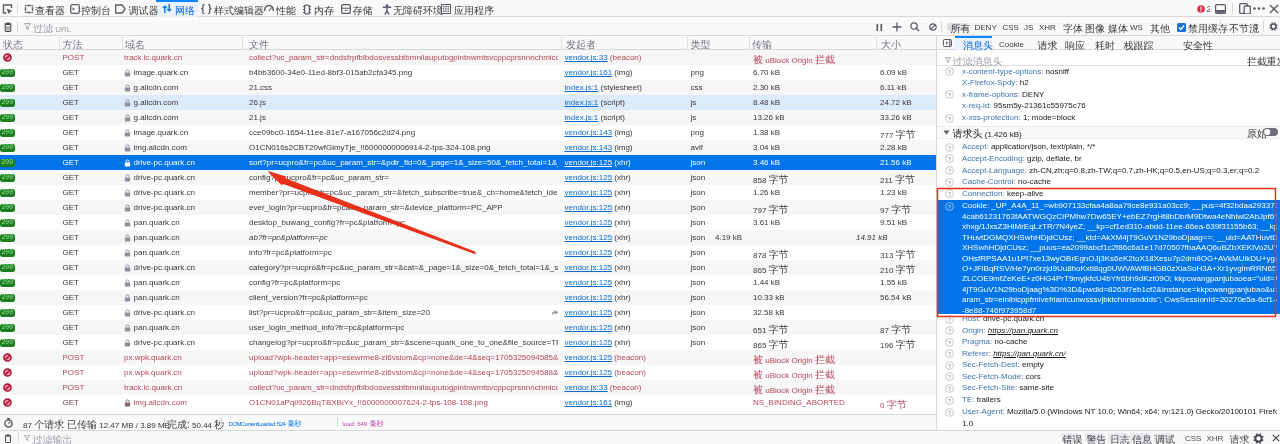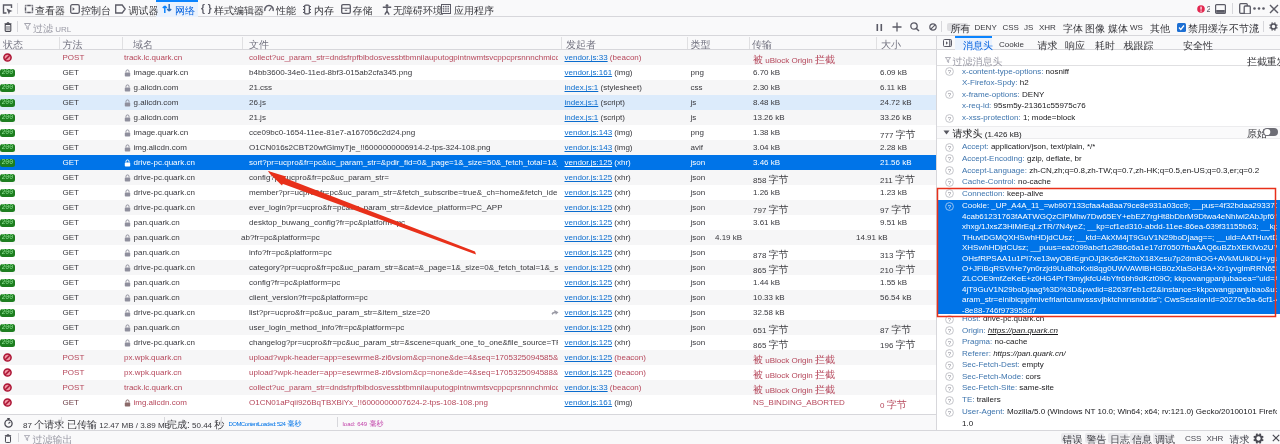--- a/index.html
+++ b/index.html
@@ -151,21 +151,21 @@
     <line x1="6.01" y1="12.80" x2="5.09" y2="15.02" stroke="#55555f" stroke-width="2.6"></line>
     <line x1="3.20" y1="9.99" x2="0.98" y2="10.91" stroke="#55555f" stroke-width="2.6"></line>
     <line x1="3.20" y1="6.01" x2="0.98" y2="5.09" stroke="#55555f" stroke-width="2.6"></line>
     <line x1="6.01" y1="3.20" x2="5.09" y2="0.98" stroke="#55555f" stroke-width="2.6"></line>
     <line x1="9.99" y1="3.20" x2="10.91" y2="0.98" stroke="#55555f" stroke-width="2.6"></line>
     <line x1="12.80" y1="6.01" x2="15.02" y2="5.09" stroke="#55555f" stroke-width="2.6"></line>
   </svg>
 <div class="ab" style="left:0;top:36px;width:936px;height:14px;background:#f9f9fa;border-bottom:1px solid #d7d7db;"></div>
 <div class="ab" style="left:3px;top:38px;color:#737380;"><span class="cjk">状态</span></div>
 <div class="ab" style="left:62.5px;top:38px;color:#737380;"><span class="cjk">方法</span></div>
-<div class="ab" style="left:133px;top:38px;color:#737380;"><span class="cjk">域名</span></div>
+<div class="ab" style="left:125px;top:38px;color:#737380;"><span class="cjk">域名</span></div>
 <div class="ab" style="left:249px;top:38px;color:#737380;"><span class="cjk">文件</span></div>
 <div class="ab" style="left:566px;top:38px;color:#737380;"><span class="cjk">发起者</span></div>
 <div class="ab" style="left:690.5px;top:38px;color:#737380;"><span class="cjk">类型</span></div>
 <div class="ab" style="left:752px;top:38px;color:#737380;"><span class="cjk">传输</span></div>
 <div class="ab" style="left:881px;top:38px;color:#737380;"><span class="cjk">大小</span></div>
 <div class="ab" style="left:58.5px;top:37px;width:1px;height:12px;background:#e0e0e2;"></div>
 <div class="ab" style="left:121.5px;top:37px;width:1px;height:12px;background:#e0e0e2;"></div>
 <div class="ab" style="left:242px;top:37px;width:1px;height:12px;background:#e0e0e2;"></div>
 <div class="ab" style="left:560.5px;top:37px;width:1px;height:12px;background:#e0e0e2;"></div>
 <div class="ab" style="left:686.5px;top:37px;width:1px;height:12px;background:#e0e0e2;"></div>
@@ -322,25 +322,25 @@
 <div class="ab" style="left:753px;top:218.2px;color:#38383d;">3.61 kB</div>
 <div class="ab" style="left:880px;top:218.2px;color:#38383d;">9.51 kB</div>
 <div class="ab" style="left:0;top:230px;width:936px;height:15px;background:#f6f6f7;"></div>
 <div class="ab" style="left:0px;top:233.5px;width:14.5px;height:8px;background:#1d7d1f;border-radius:2.5px;color:#8fe597;font-size:6.5px;text-align:center;line-height:8px;font-family:'Liberation Mono',monospace;">200</div>
 <div class="ab" style="left:62.5px;top:233.2px;color:#38383d;">GET</div>
 <svg class="icon" style="left:124px;top:234px" width="7" height="8" viewBox="0 0 7 8">
 <path d="M2 3.4 V2.4 a1.5 1.5 0 0 1 3 0 V3.4" fill="none" stroke="#8f8f9d" stroke-width="1"></path>
 <rect x="0.8" y="3.4" width="5.4" height="4" rx="0.7" fill="#8f8f9d"></rect>
   </svg>
 <div class="ab" style="left:133.5px;top:233.2px;color:#38383d;">pan.quark.cn</div>
-<div class="ab" style="left:241px;top:233.2px;color:#38383d;max-width:309px;overflow:hidden;">ab?fr=pc&amp;platform=pc</div>
+<div class="ab" style="left:249px;top:233.2px;color:#38383d;max-width:309px;overflow:hidden;font-style:italic;">ab?fr=pc&amp;platform=pc</div>
 <div class="ab" style="left:564.5px;top:233.2px;color:#38383d;"><span style="color:#0a6cce;text-decoration:underline;">vendor.js:125</span><span style="color:#38383d;"> (xhr)</span></div>
 <div class="ab" style="left:690.5px;top:233.2px;color:#38383d;">json</div>
 <div class="ab" style="left:715px;top:233.2px;color:#38383d;">4.19 kB</div>
-<div class="ab" style="left:856px;top:233.2px;color:#38383d;">14.91 kB</div>
+<div class="ab" style="left:856px;top:233.2px;color:#38383d;font-style:italic;">14.91 kB</div>
 <div class="ab" style="left:0px;top:248.5px;width:14.5px;height:8px;background:#1d7d1f;border-radius:2.5px;color:#8fe597;font-size:6.5px;text-align:center;line-height:8px;font-family:'Liberation Mono',monospace;">200</div>
 <div class="ab" style="left:62.5px;top:248.2px;color:#38383d;">GET</div>
 <svg class="icon" style="left:124px;top:249px" width="7" height="8" viewBox="0 0 7 8">
 <path d="M2 3.4 V2.4 a1.5 1.5 0 0 1 3 0 V3.4" fill="none" stroke="#8f8f9d" stroke-width="1"></path>
 <rect x="0.8" y="3.4" width="5.4" height="4" rx="0.7" fill="#8f8f9d"></rect>
   </svg>
 <div class="ab" style="left:133.5px;top:248.2px;color:#38383d;">pan.quark.cn</div>
 <div class="ab" style="left:249px;top:248.2px;color:#38383d;max-width:309px;overflow:hidden;">info?fr=pc&amp;platform=pc</div>
 <div class="ab" style="left:564.5px;top:248.2px;color:#38383d;"><span style="color:#0a6cce;text-decoration:underline;">vendor.js:125</span><span style="color:#38383d;"> (xhr)</span></div>
 <div class="ab" style="left:690.5px;top:248.2px;color:#38383d;">json</div>
@@ -588,21 +588,21 @@
 <div class="ab" style="left:962px;top:325.5px;color:#3d74ad;max-width:315px;overflow:hidden;">Origin: <span style="color:#18181b;text-decoration:underline;font-style:italic;">https://pan.quark.cn</span></div>
 <svg class="icon" style="left:945px;top:337.5px" width="9" height="9" viewBox="0 0 9 9">
 <circle cx="4.5" cy="4.5" r="3.9" fill="none" stroke="#bdbec4" stroke-width="0.9"></circle>
 <text x="4.5" y="6.6" font-size="6" fill="#8f8f99" text-anchor="middle" font-family="Liberation Sans">?</text>
   </svg>
 <div class="ab" style="left:962px;top:337px;color:#3d74ad;max-width:315px;overflow:hidden;">Pragma: <span style="color:#18181b;">no-cache</span></div>
 <svg class="icon" style="left:945px;top:349.0px" width="9" height="9" viewBox="0 0 9 9">
 <circle cx="4.5" cy="4.5" r="3.9" fill="none" stroke="#bdbec4" stroke-width="0.9"></circle>
 <text x="4.5" y="6.6" font-size="6" fill="#8f8f99" text-anchor="middle" font-family="Liberation Sans">?</text>
   </svg>
-<div class="ab" style="left:962px;top:348.5px;color:#3d74ad;max-width:315px;overflow:hidden;">Referer: <span style="color:#18181b;font-style:italic;">https://pan.quark.cn/</span></div>
+<div class="ab" style="left:962px;top:348.5px;color:#3d74ad;max-width:315px;overflow:hidden;">Referer: <span style="color:#18181b;text-decoration:underline;font-style:italic;">https://pan.quark.cn/</span></div>
 <svg class="icon" style="left:945px;top:360.5px" width="9" height="9" viewBox="0 0 9 9">
 <circle cx="4.5" cy="4.5" r="3.9" fill="none" stroke="#bdbec4" stroke-width="0.9"></circle>
 <text x="4.5" y="6.6" font-size="6" fill="#8f8f99" text-anchor="middle" font-family="Liberation Sans">?</text>
   </svg>
 <div class="ab" style="left:962px;top:360px;color:#3d74ad;max-width:315px;overflow:hidden;">Sec-Fetch-Dest: <span style="color:#18181b;">empty</span></div>
 <svg class="icon" style="left:945px;top:372.0px" width="9" height="9" viewBox="0 0 9 9">
 <circle cx="4.5" cy="4.5" r="3.9" fill="none" stroke="#bdbec4" stroke-width="0.9"></circle>
 <text x="4.5" y="6.6" font-size="6" fill="#8f8f99" text-anchor="middle" font-family="Liberation Sans">?</text>
   </svg>
 <div class="ab" style="left:962px;top:371.5px;color:#3d74ad;max-width:315px;overflow:hidden;">Sec-Fetch-Mode: <span style="color:#18181b;">cors</span></div>

